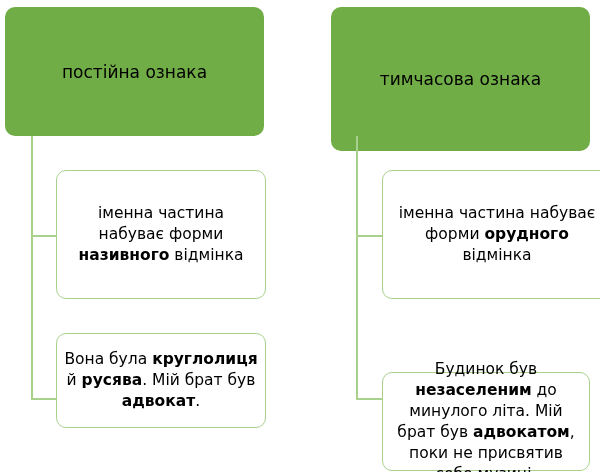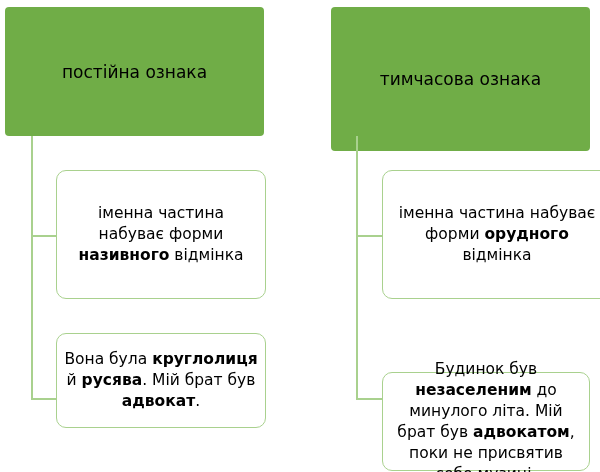--- a/index.html
+++ b/index.html
@@ -1,18 +1,18 @@
 <!DOCTYPE html>
 <html><head>
 <meta charset="utf-8">
 <style>
   html, body { margin:0; padding:0; background:#ffffff; }
   body { width:600px; height:472px; position:relative; overflow:hidden;
          font-family:"DejaVu Sans","Liberation Sans",sans-serif; color:#000; }
-  .header { position:absolute; background:#70ad47; border-radius:4px;
+  .header { position:absolute; background:#70ad47; border-radius:10px;
             display:flex; align-items:center; justify-content:center;
             font-size:17px; color:#000; }
   .child { position:absolute; background:#fff; border:1.5px solid #a9d18e; border-radius:10px;
            box-sizing:border-box; display:flex; align-items:center; justify-content:center;
            text-align:center; font-size:15.5px; line-height:21px; padding:12px 6px; }
   .line { position:absolute; background:#a9d18e; }
   b { font-weight:bold; }
 </style>
 </head>
 <body>

